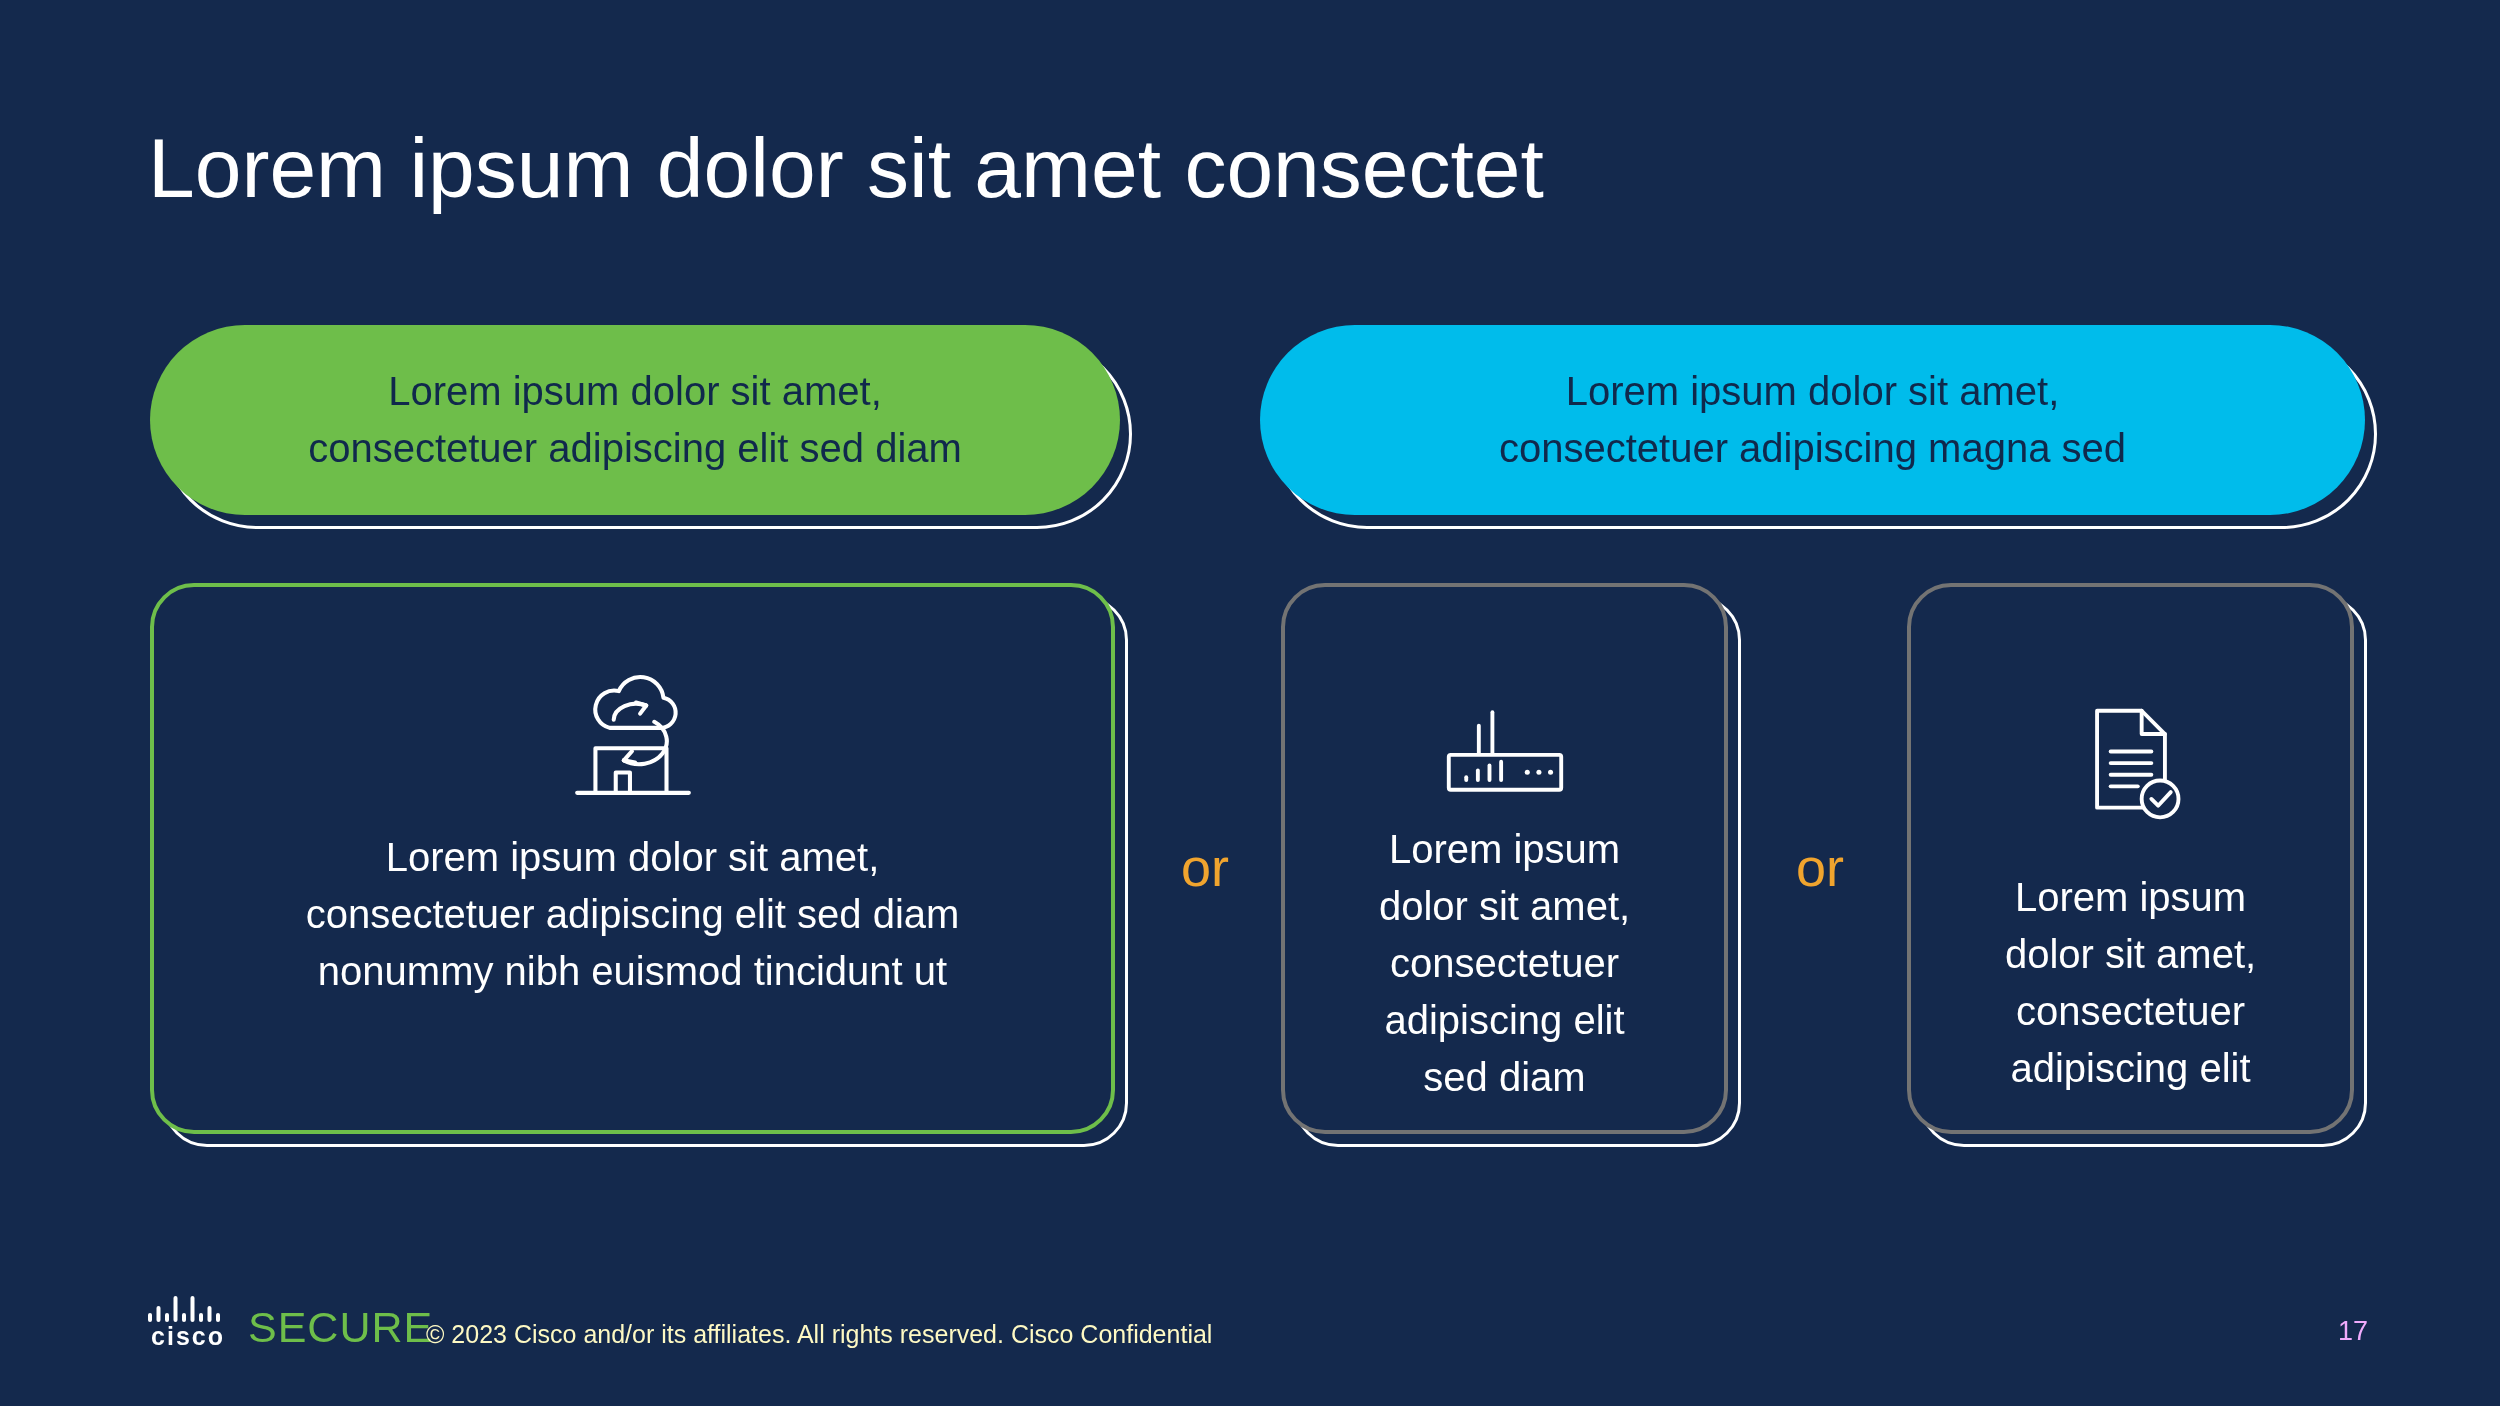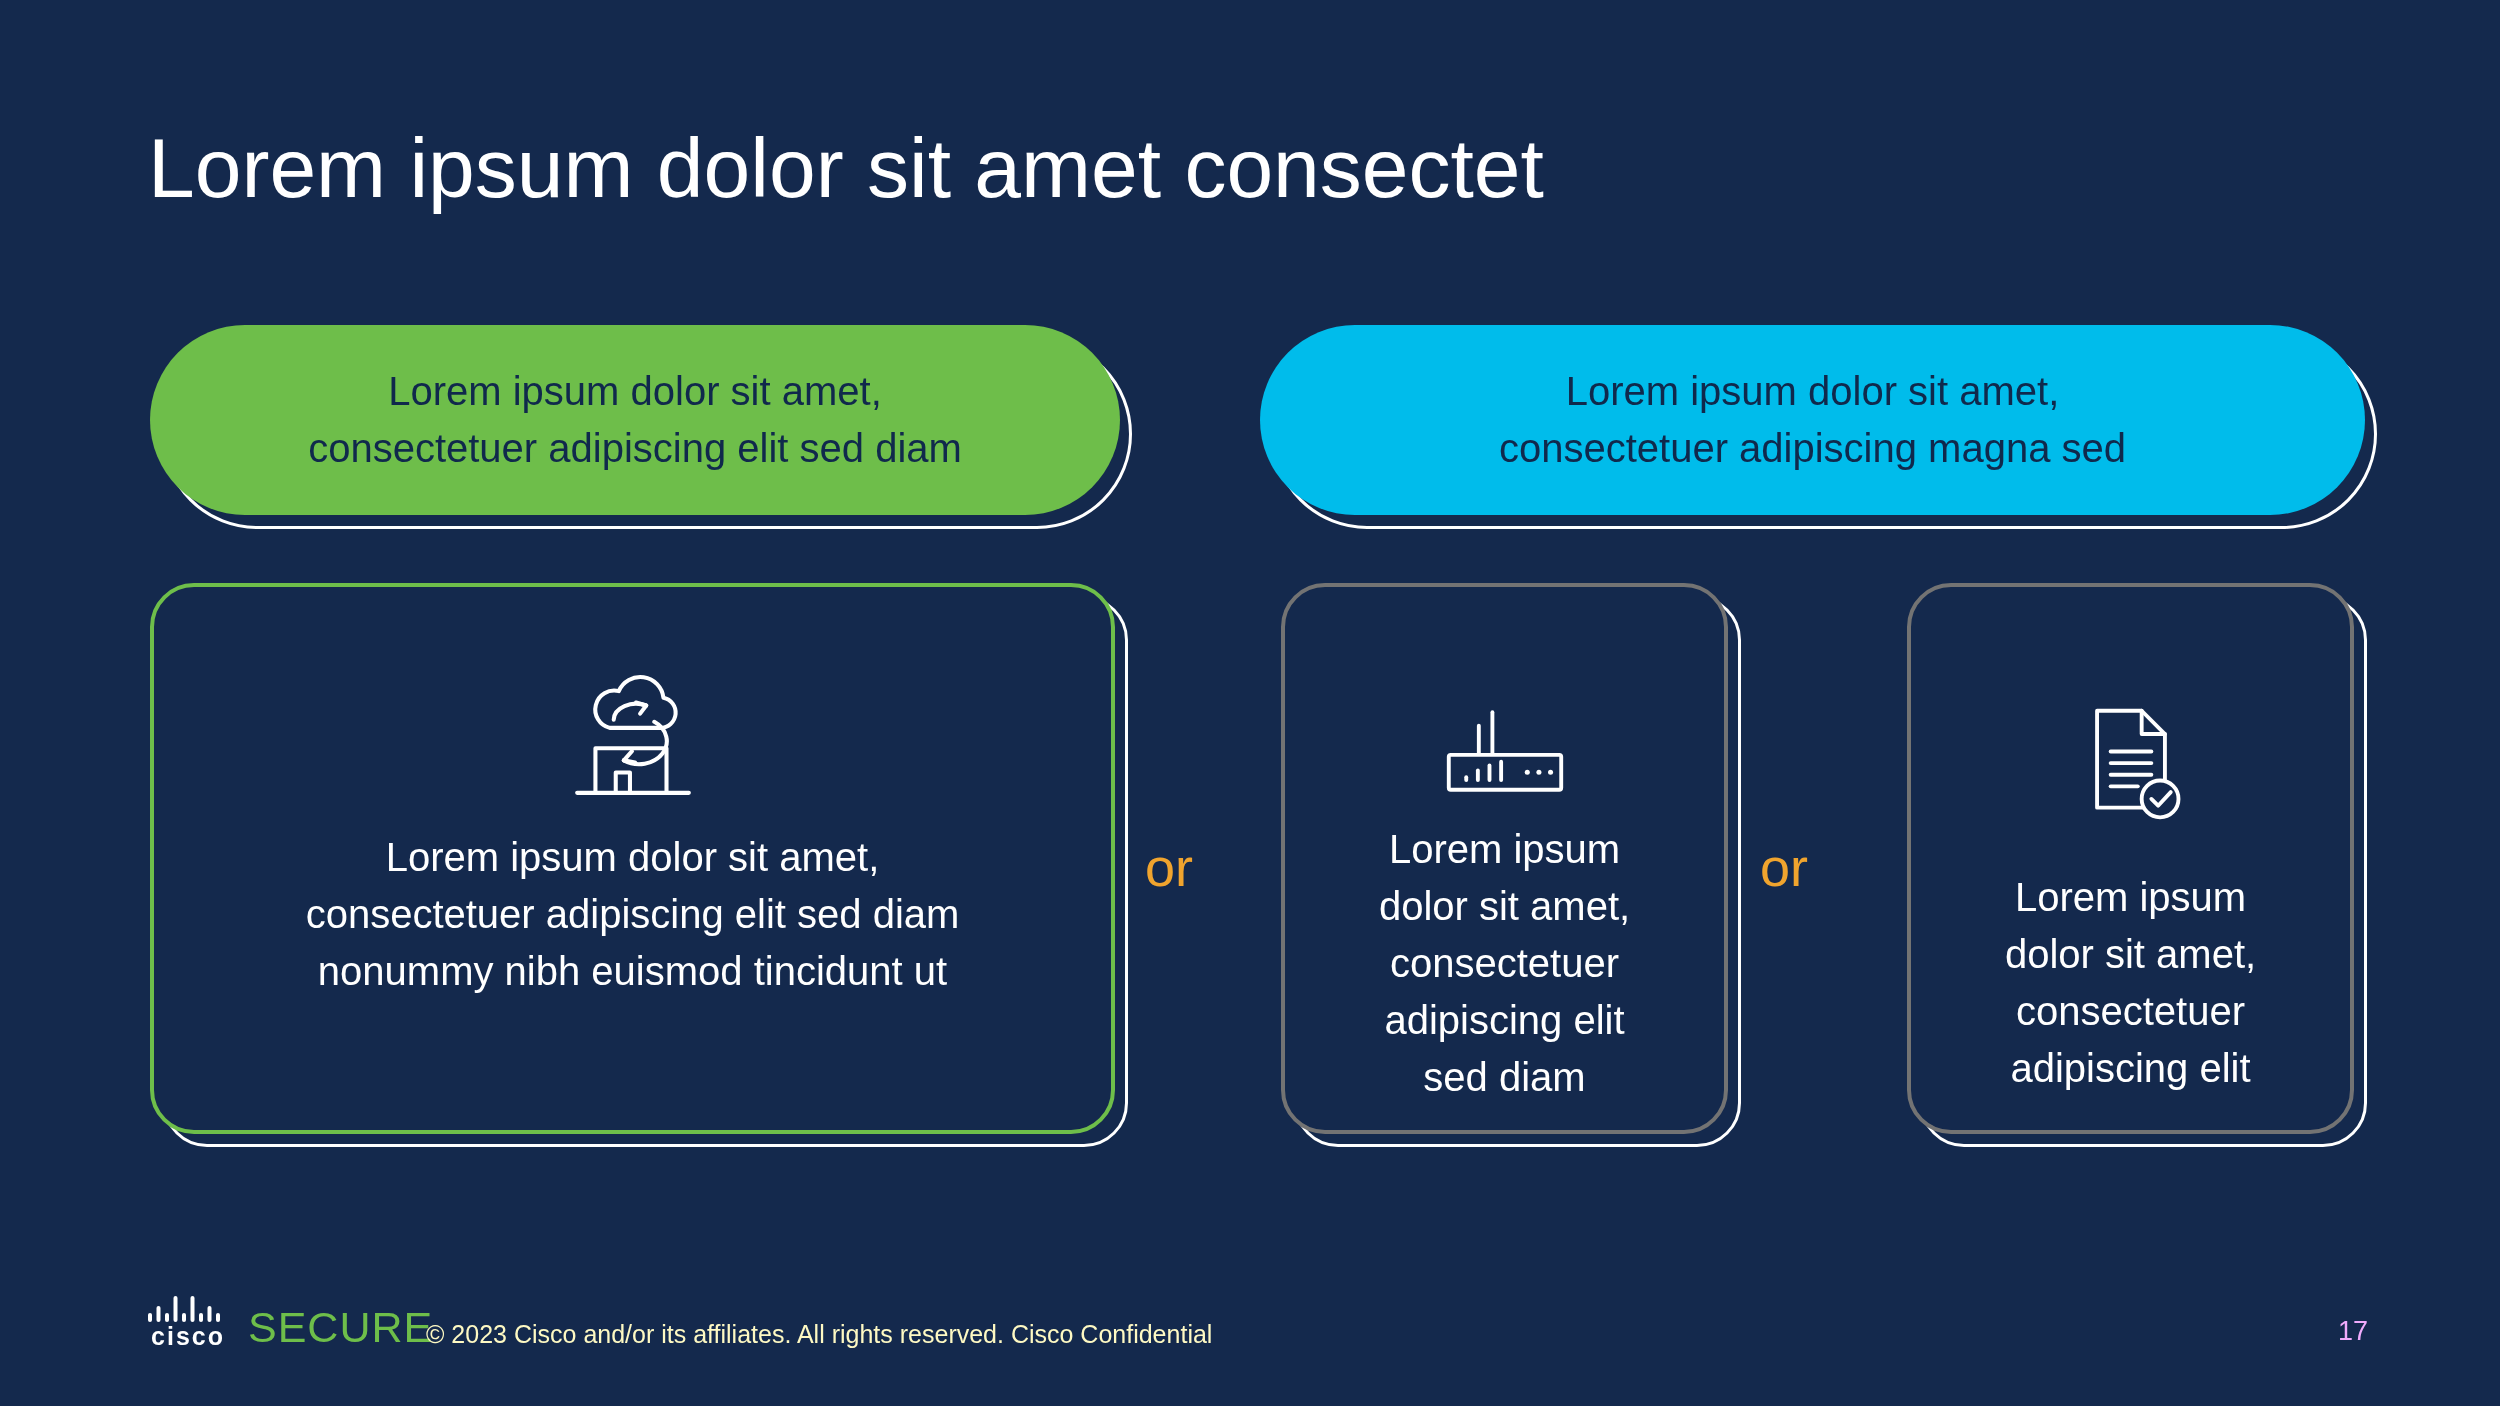--- a/index.html
+++ b/index.html
@@ -35,21 +35,21 @@
     position:absolute;border-radius:44px;background:#14294d;
     display:flex;flex-direction:column;align-items:center;
     text-align:center;
   }
   .card-green{border:4px solid #6ebe4a;}
   .card-cyan{border:4px solid #737373;gap:12px;}
   .card-icon{display:flex;align-items:flex-end;justify-content:center;}
   .card-text{color:#ffffff;font-size:40px;line-height:57px;font-weight:400;}
   
   .or{
-    position:absolute;width:120px;text-align:left;
+    position:absolute;width:120px;text-align:center;
     color:#f0a42e;font-size:54px;line-height:1;font-weight:400;
   }
   
   .cisco-logo{position:absolute;left:148px;top:1292px;width:80px;text-align:center;}
   .cisco-word{font-size:25px;font-weight:bold;letter-spacing:2px;color:#ffffff;line-height:1;margin-top:2px;text-align:center;}
   .secure{position:absolute;left:248px;top:1306px;font-size:43px;font-weight:normal;letter-spacing:1px;color:#6ebe4a;line-height:1;}
   .copyright{position:absolute;left:426px;top:1322px;font-size:25px;color:#fef9c3;line-height:1;}
   .pagenum{position:absolute;left:2338px;top:1318px;font-size:27px;color:#f0abfc;line-height:1;}
   svg{display:block;}
 </style>

